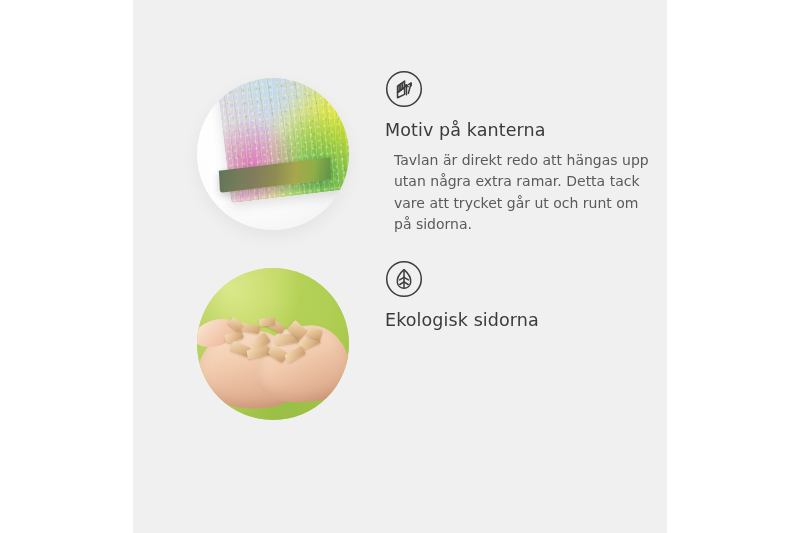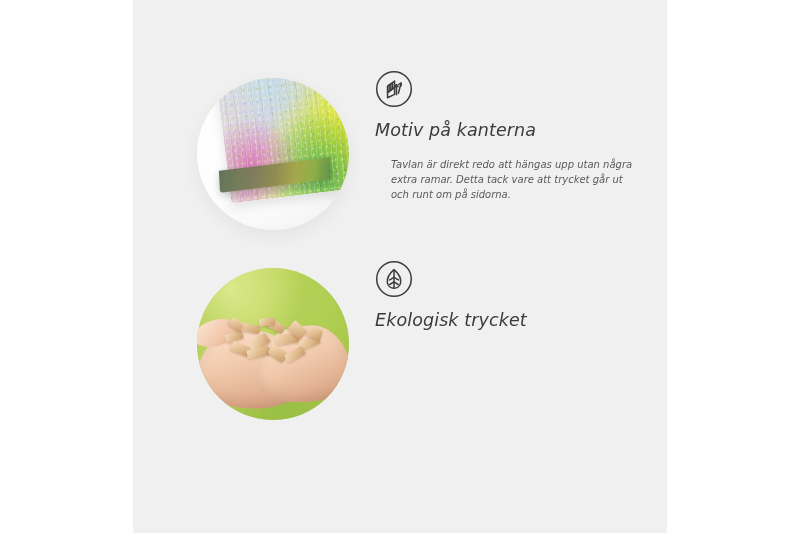--- a/index.html
+++ b/index.html
@@ -180,24 +180,23 @@
   .chip {
     position: absolute;
     background: linear-gradient(140deg, #f5ddbc 0%, #e0bb8d 55%, #c89a6b 100%);
     border-radius: 2px;
     box-shadow: 0 1px 2px rgba(120,80,40,0.30);
   }
 
   
   .text-col {
     position: absolute;
-    left: 242px;
+    left: 252px;
     top: 0;
     width: 280px;
-    font-style: italic;
   }
   .feature-icon {
     width: 38px;
     height: 38px;
     display: block;
   }
   .feature-icon circle,
   .feature-icon path,
   .feature-icon line,
   .feature-icon polyline {
@@ -209,22 +208,22 @@
   }
   .feature-title {
     margin: 12px 0 6px 0;
     font-size: 17.5px;
     line-height: 1.2;
     font-weight: 400;
     color: #3b3b3b;
     letter-spacing: 0.1px;
   }
   .feature-body {
-    margin: 16px;
-    font-size: 10px;
+    margin: 9px;
+    font-size: 14px;
     line-height: 1.52;
     color: #5a5a5a;
     max-width: 262px;
   }
 </style>
 </head>
 <body>
 
 <div class="stage">
 
@@ -293,18 +292,18 @@
         <svg class="feature-icon" viewBox="0 0 40 40">
           <circle cx="20" cy="20" r="18.2"></circle>
           <path d="M20 10.2 C25.6 15.0 27.6 20.2 27.0 23.8 C26.4 27.4 23.4 29.8 20 29.8 C16.6 29.8 13.6 27.4 13.0 23.8 C12.4 20.2 14.4 15.0 20 10.2 Z"></path>
           <line x1="20" y1="10.6" x2="20" y2="29.6"></line>
           <path d="M20 18.2 L15.4 21.0"></path>
           <path d="M20 18.2 L24.6 21.0"></path>
           <path d="M20 23.0 L15.6 25.8"></path>
           <path d="M20 23.0 L24.4 25.8"></path>
         </svg>
 
-        <div class="feature-title">Ekologisk trycket</div>
+        <div class="feature-title">Ekologisk sidorna</div>
       </div>
     </div>
 
   </div>
 </div>
 
 </body></html>

